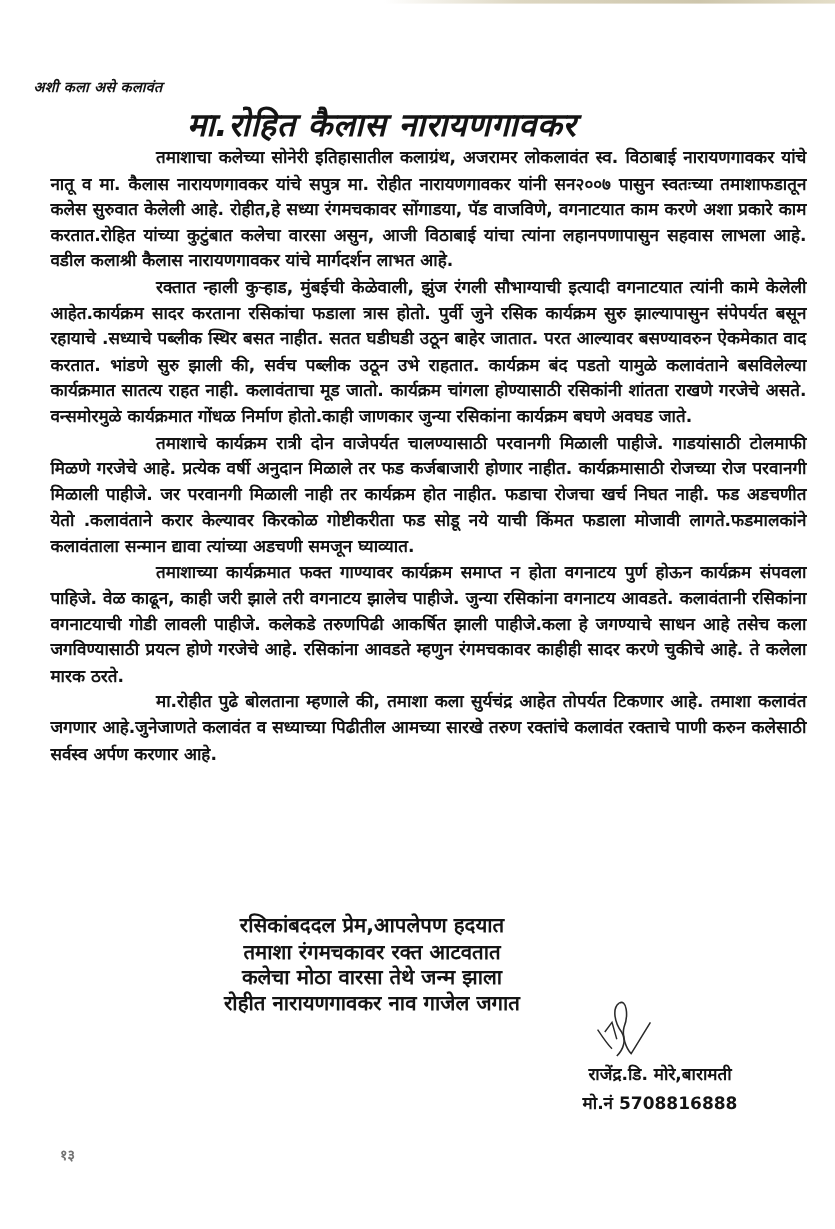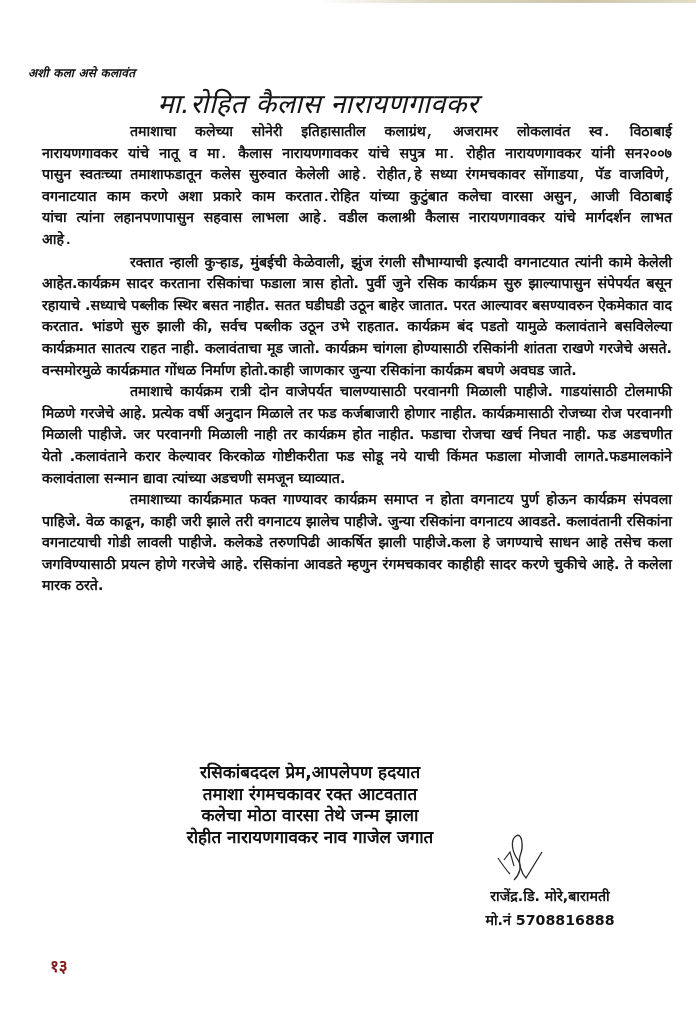--- a/index.html
+++ b/index.html
@@ -33,41 +33,40 @@
       font-style: italic;
       letter-spacing: 0.2px;
     }
     .title {
       position: absolute;
       left: 0;
       width: 636px;
       top: 84px;
       text-align: center;
       font-size: 27px;
-      font-weight: normal;
+      font-weight: bold;
       font-style: italic;
       letter-spacing: 0.5px;
     }
     .body-text {
       position: absolute;
       left: 42px;
       top: 122px;
       width: 630px;
       font-size: 14.2px;
       font-weight: bold;
       line-height: 21.6px;
       text-align: justify;
     }
     .para {
       margin: 0;
       text-indent: 88px;
     }
     .para.first {
       text-indent: 88px;
-      font-family: Liberation Mono, monospace;
     }
     .poem {
       position: absolute;
       left: 160px;
       top: 762px;
       width: 300px;
       text-align: center;
       font-size: 17px;
       font-weight: bold;
       line-height: 21.6px;
@@ -97,39 +96,40 @@
       font-weight: bold;
       line-height: 24px;
     }
     .author-line {
       display: block;
     }
     .page-number {
       position: absolute;
       left: 50px;
       top: 954px;
-      font-size: 17px;
+      font-size: 12px;
       font-weight: bold;
-      color: #7f1d1d;
+      color: #737373;
     }
   </style>
 </head>
 <body>
 
 <div class="top-edge"></div>
 
 <div class="series-label">अशी कला असे कलावंत</div>
 
 <div class="title">मा.रोहित कैलास नारायणगावकर</div>
 
 <div class="body-text">
   <p class="para first">तमाशाचा कलेच्या सोनेरी इतिहासातील कलाग्रंथ, अजरामर लोकलावंत स्व. विठाबाई नारायणगावकर यांचे नातू व मा. कैलास नारायणगावकर यांचे सपुत्र  मा. रोहीत नारायणगावकर यांनी सन२००७ पासुन स्वतःच्या तमाशाफडातून कलेस सुरुवात केलेली आहे. रोहीत,हे सध्या रंगमचकावर सोंगाडया, पॅड वाजविणे, वगनाटयात काम करणे अशा प्रकारे काम करतात.रोहित यांच्या कुटुंबात कलेचा वारसा असुन, आजी विठाबाई यांचा त्यांना लहानपणापासुन सहवास लाभला आहे. वडील कलाश्री कैलास नारायणगावकर यांचे मार्गदर्शन लाभत आहे.</p>
   <p class="para">रक्तात न्हाली कुऱ्हाड, मुंबईची केळेवाली, झुंज रंगली सौभाग्याची इत्यादी वगनाटयात त्यांनी कामे केलेली आहेत.कार्यक्रम सादर करताना रसिकांचा फडाला त्रास होतो. पुर्वी जुने रसिक कार्यक्रम सुरु झाल्यापासुन संपेपर्यत बसून रहायाचे .सध्याचे पब्लीक स्थिर बसत नाहीत. सतत घडीघडी उठून बाहेर जातात. परत आल्यावर बसण्यावरुन ऐकमेकात वाद करतात. भांडणे सुरु झाली की, सर्वच पब्लीक उठून उभे राहतात. कार्यक्रम बंद पडतो यामुळे कलावंताने बसविलेल्या कार्यक्रमात सातत्य राहत नाही. कलावंताचा मूड जातो. कार्यक्रम चांगला होण्यासाठी रसिकांनी शांतता राखणे गरजेचे असते. वन्समोरमुळे कार्यक्रमात गोंधळ निर्माण होतो.काही जाणकार जुन्या रसिकांना कार्यक्रम बघणे अवघड जाते.</p>
   <p class="para">तमाशाचे कार्यक्रम रात्री दोन वाजेपर्यत चालण्यासाठी परवानगी मिळाली पाहीजे. गाडयांसाठी टोलमाफी मिळणे गरजेचे आहे. प्रत्येक वर्षी अनुदान मिळाले तर फड कर्जबाजारी होणार नाहीत. कार्यक्रमासाठी रोजच्या रोज परवानगी मिळाली पाहीजे. जर परवानगी मिळाली नाही तर कार्यक्रम होत नाहीत. फडाचा रोजचा खर्च निघत नाही. फड अडचणीत येतो .कलावंताने करार केल्यावर किरकोळ गोष्टीकरीता फड सोडू नये याची किंमत फडाला मोजावी लागते.फडमालकांने कलावंताला सन्मान द्यावा त्यांच्या अडचणी समजून घ्याव्यात.</p>
   <p class="para">तमाशाच्या कार्यक्रमात फक्त गाण्यावर कार्यक्रम समाप्त न होता वगनाटय पुर्ण होऊन कार्यक्रम संपवला पाहिजे. वेळ काढून, काही जरी झाले तरी वगनाटय झालेच पाहीजे. जुन्या रसिकांना वगनाटय आवडते. कलावंतानी रसिकांना वगनाटयाची गोडी लावली पाहीजे. कलेकडे तरुणपिढी आकर्षित झाली पाहीजे.कला हे जगण्याचे साधन आहे तसेच कला जगविण्यासाठी प्रयत्न होणे गरजेचे आहे. रसिकांना आवडते म्हणुन रंगमचकावर काहीही सादर करणे चुकीचे आहे.  ते कलेला मारक ठरते.</p>
+  <p class="para">मा.रोहीत पुढे बोलताना म्हणाले की, तमाशा कला सुर्यचंद्र आहेत तोपर्यत टिकणार आहे. तमाशा कलावंत जगणार आहे.जुनेजाणते कलावंत व सध्याच्या पिढीतील आमच्या सारखे तरुण रक्तांचे कलावंत रक्ताचे पाणी करुन कलेसाठी सर्वस्व अर्पण करणार आहे.</p>
 </div>
 
 <div class="poem">
   <span class="poem-line">रसिकांबददल प्रेम,आपलेपण हदयात</span>
   <span class="poem-line">तमाशा रंगमचकावर रक्त आटवतात</span>
   <span class="poem-line">कलेचा मोठा वारसा तेथे जन्म झाला</span>
   <span class="poem-line">रोहीत नारायणगावकर नाव गाजेल जगात</span>
 </div>
 
 <div class="signature-area">

